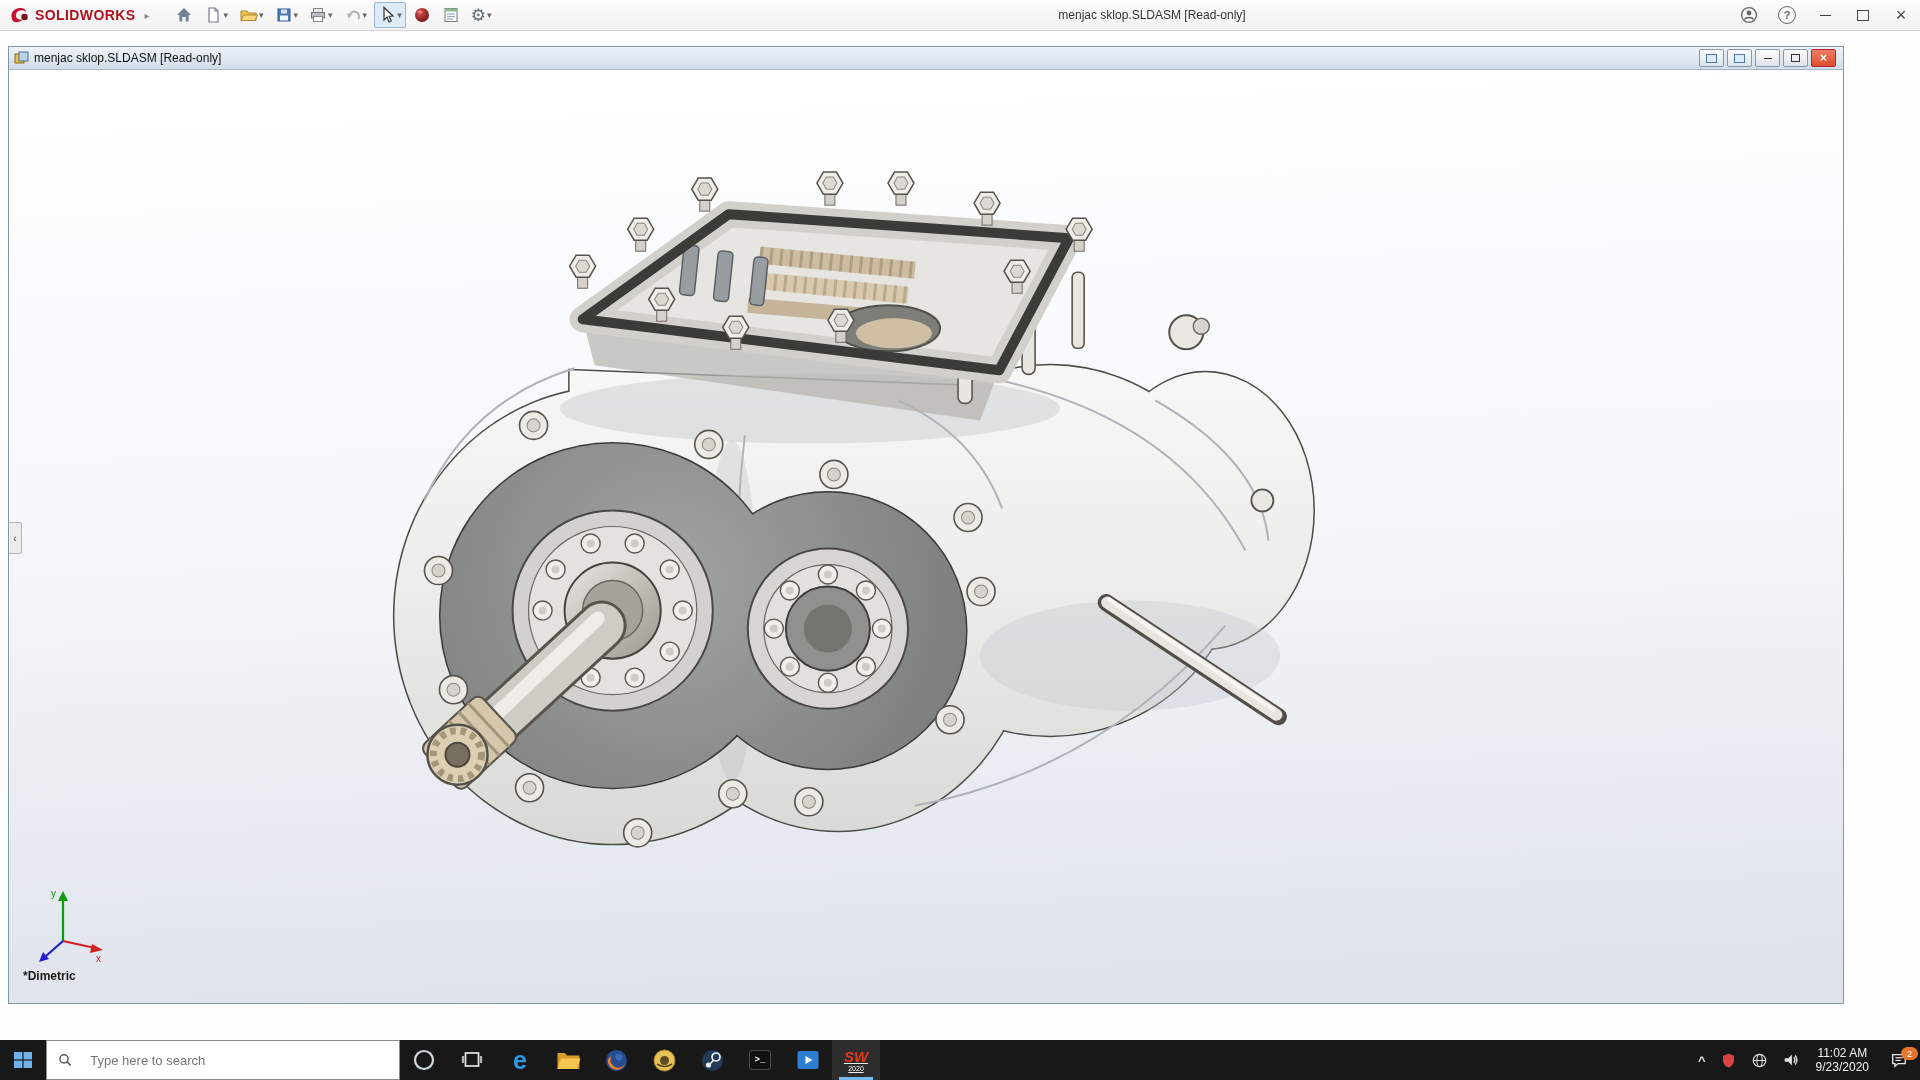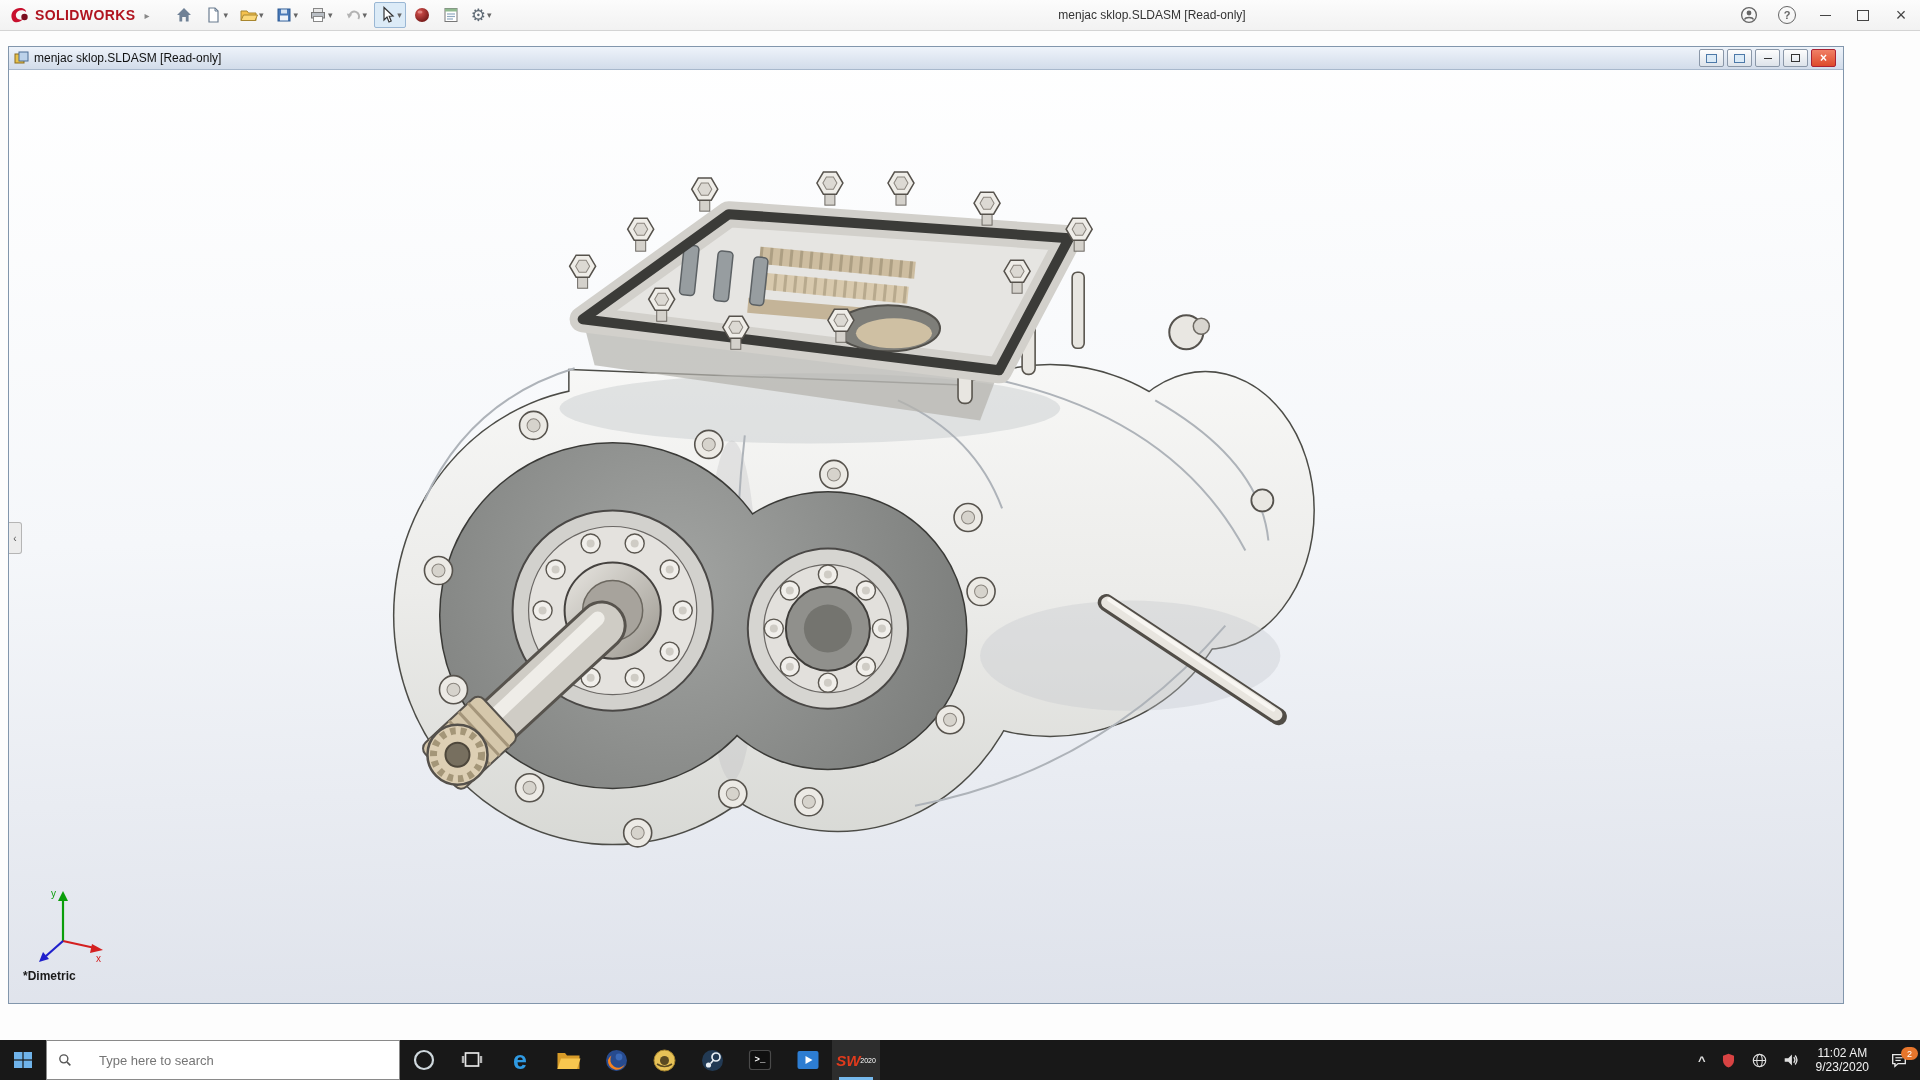--- a/index.html
+++ b/index.html
@@ -47,28 +47,28 @@
   .model{position:absolute;inset:0;width:100%;height:100%;}
   .view-label{position:absolute;left:14px;bottom:20px;font-size:12px;font-weight:bold;color:#1a1a1a;}
   .triad{position:absolute;left:24px;bottom:36px;}
   .panel-tab{position:absolute;left:0;top:452px;width:12px;height:30px;background:#ececec;border:1px solid #b5b5b5;
     border-left:none;border-radius:0 3px 3px 0;display:flex;align-items:center;justify-content:center;
     font-size:10px;color:#555;}
 
   
   .taskbar{height:40px;flex:0 0 40px;background:#181818;display:flex;align-items:stretch;color:#eee;}
   .tb-start{width:46px;display:flex;align-items:center;justify-content:center;}
-  .tb-search{width:330px;background:#fff;border:1px solid #8a8a8a;display:flex;align-items:center;gap:25px;padding:0 11px;}
+  .tb-search{width:330px;background:#fff;border:1px solid #8a8a8a;display:flex;align-items:center;gap:16px;padding:0 11px;}
   .tb-search input{border:none;outline:none;background:transparent;font-size:13px;color:#555;width:100%;
     font-family:"Liberation Sans","DejaVu Sans",sans-serif;}
   .tb-app{width:48px;display:flex;align-items:center;justify-content:center;position:relative;}
   .tb-app.active{background:#2d2d2d;}
   .tb-app.active::after{content:"";position:absolute;left:7px;right:7px;bottom:0;height:3px;background:#76b9ed;}
   .letter-icon{font-weight:bold;font-size:25px;color:#2f9ae3;line-height:1;}
-  .sw-stack{display:flex;flex-direction:row;align-items:center;line-height:1;}
+  .sw-stack{display:flex;flex-direction:column;align-items:center;line-height:1;text-decoration:underline;}
   .sw-glyph{color:#e23a1c;font-weight:bold;font-style:italic;font-size:15px;}
   .sw-year{color:#fff;font-size:7px;margin-top:1px;}
   .tray{margin-left:auto;display:flex;align-items:center;}
   .tray-item{height:40px;display:flex;align-items:center;justify-content:center;padding:0 7px;position:relative;}
   .tray-caret{color:#ddd;font-size:13px;font-weight:bold;}
   .clock{flex-direction:column;font-size:12px;line-height:14px;text-align:center;color:#f2f2f2;padding:14px 9px;}
   .notif-badge{position:absolute;top:7px;right:2px;min-width:13px;height:13px;border-radius:7px;background:#e8762c;
     color:#fff;font-size:9px;display:flex;align-items:center;justify-content:center;padding:0 2px;}
   .prompt-glyph{font-family:"Liberation Mono","DejaVu Sans Mono",monospace;font-size:9px;color:#fff;font-weight:bold;}
 </style>

